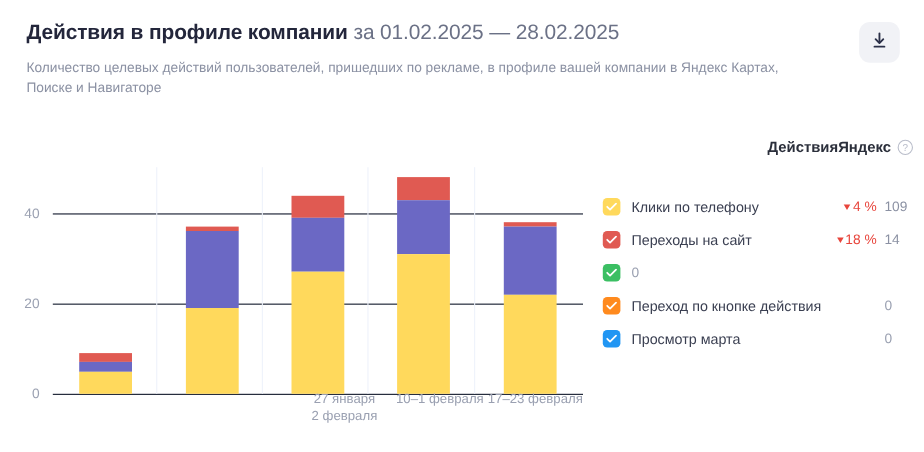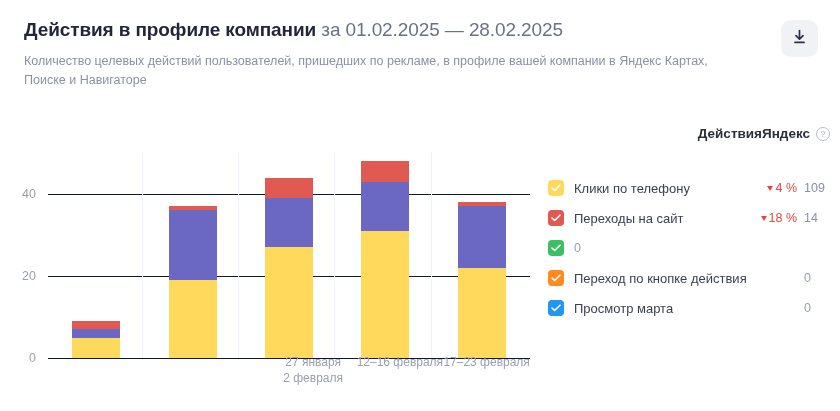--- a/index.html
+++ b/index.html
@@ -296,21 +296,21 @@
         </div>
       </div>
     </div>
 
     <div class="xlabels">
       <div class="xlabel">
         <span>27 января</span>
         <span class="l2">2 февраля</span>
       </div>
       <div class="xlabel">
-        <span>12–16 февраля</span>
+        <span>10–1 февраля</span>
       </div>
       <div class="xlabel">
         <span>17–23 февраля</span>
       </div>
     </div>
   </div>
 
   <div class="legend">
     <div class="legend-head">
       <span class="legend-head-left">Действия</span>

